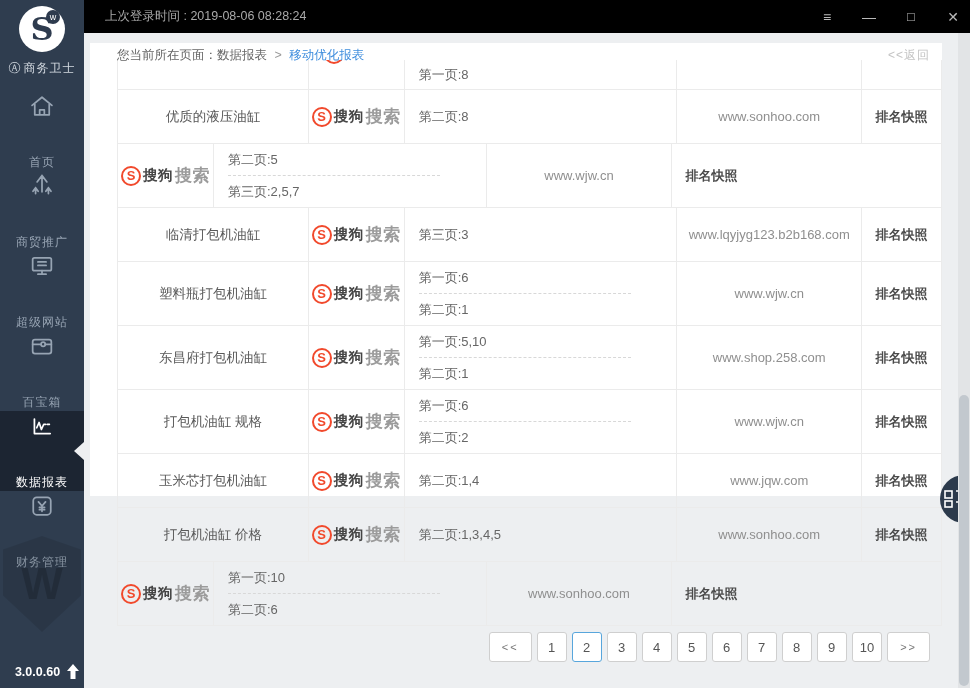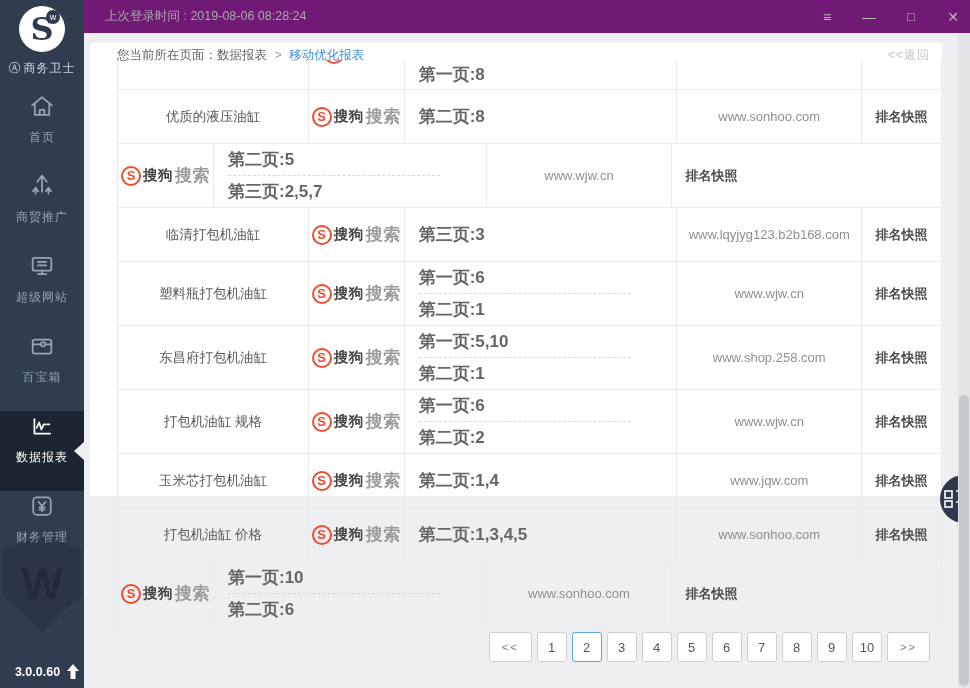--- a/index.html
+++ b/index.html
@@ -9,35 +9,35 @@
 
   
   .sidebar { position:absolute; left:0; top:0; bottom:0; width:84px; background:#2f3d4f; z-index:30; overflow:hidden; }
   .logo-wrap { position:relative; width:84px; padding-top:6px; text-align:center; }
   .logo-circle { position:relative; width:46px; height:46px; margin:0 auto; background:#fff; border-radius:50%; }
   .logo-s { position:absolute; left:0; top:2px; width:46px; height:42px; font-family:"DejaVu Serif",serif; font-size:32px; font-weight:bold; color:#2e3b4e; line-height:42px; }
   .logo-badge { position:absolute; right:5px; top:4px; width:14px; height:14px; background:#2e3b4e; color:#fff; border-radius:50%; font-size:9px; line-height:14px; text-align:center; }
   .brand-row { margin-top:8px; color:#d4dae1; font-size:12px; letter-spacing:1px; }
   .brand-prefix { font-size:12px; margin-right:2px; color:#cfd6de; }
   .side-nav { margin-top:14px; }
-  .side-item { position:relative; width:84px; height:80px; display:flex; flex-direction:column; align-items:center; justify-content:flex-start; gap:8px; color:#97a4b3; cursor:pointer; }
+  .side-item { position:relative; width:84px; height:80px; display:flex; flex-direction:column; align-items:center; justify-content:space-between; gap:8px; color:#97a4b3; cursor:pointer; }
   .side-item .side-label { font-size:12px; letter-spacing:1px; }
   .side-item.active { background:#1c2532; color:#fff; }
   .side-item.active .side-icon svg { stroke:#fff; }
   .side-icon { width:30px; height:30px; display:flex; align-items:center; justify-content:center; }
   .side-icon svg { stroke:#97a4b3; fill:none; stroke-width:1.5; stroke-linecap:round; stroke-linejoin:round; }
   .notch { position:absolute; right:0; top:50%; transform:translateY(-50%); width:0; height:0; border:9px solid transparent; border-right:10px solid #edeff1; border-left:none; }
   .watermark { position:absolute; left:50%; transform:translateX(-50%); bottom:56px; width:78px; height:96px; opacity:1; }
   .wm-shield { width:78px; height:96px; background:rgba(0,0,0,0.10); clip-path:polygon(50% 0,100% 14%,100% 62%,50% 100%,0 62%,0 14%); display:flex; align-items:center; justify-content:center; }
   .wm-w { font-size:44px; font-weight:bold; color:rgba(0,0,0,0.18); }
   .version-row { position:absolute; bottom:8px; left:0; width:84px; display:flex; align-items:center; justify-content:center; gap:6px; color:#fff; font-size:12.5px; font-weight:bold;padding-left:11px; }
   .up-arrow svg { display:block; }
 
   
-  .titlebar { position:absolute; left:84px; right:0; top:0; height:33px; background:#701a75; display:flex; align-items:center; z-index:10; }
+  .titlebar { position:absolute; left:84px; right:0; top:0; height:33px; background:#000000; display:flex; align-items:center; z-index:10; }
   .login-text { margin-left:21px; color:#a9a9a9; font-size:12.5px; }
   .win-controls { margin-left:auto; display:flex; align-items:center; gap:24px; padding-right:8px; color:#b9b9b9; }
   .win-btn { font-size:14px; width:18px; text-align:center; cursor:pointer; line-height:18px; }
   .win-btn.max { font-size:13px; }
 
   
   .workspace { position:absolute; left:84px; right:0; top:33px; bottom:0; background:#edeff1; }
   .panel { position:absolute; left:6px; top:10px; width:852px; height:453px; background:#fff; }
   .breadcrumb { position:relative; height:17px; padding:4px 0 0 27px; font-size:12.5px; color:#666; }
   .bc-current { color:#3e8ddd; margin-left:4px; cursor:pointer; }
@@ -53,21 +53,21 @@
   .cell { border-right:1px solid #ebebeb; display:flex; align-items:center; justify-content:center; }
   .cell:last-child { border-right:none;font-weight:bold; }
   .c-keyword { width:191px; font-size:13.5px; color:#595959; }
   .c-engine { width:96px; position:relative; overflow:hidden; gap:2px; }
   .c-rank { width:273px; flex-direction:column; align-items:flex-start; justify-content:center; padding-left:14px; }
   .c-url { width:185px; font-size:13px; color:#8f8f8f; }
   .c-snap { width:79px; font-size:13px; color:#4a4a4a; cursor:pointer; }
   .sogou-badge { width:20px; height:20px; border:2px solid #f1492c; border-radius:50%; color:#f1492c; font-size:13px; font-weight:bold; display:inline-flex; align-items:center; justify-content:center; flex:0 0 auto; }
   .sg-dark { font-size:14.5px; font-weight:bold; color:#454545; letter-spacing:0.5px; }
   .sg-light { font-size:17px; font-weight:bold; color:#9b9b9b; letter-spacing:0.5px; }
-  .rank-line { font-size:17px; color:#666; line-height:19px; position:relative;font-weight:bold; }
+  .rank-line { font-size:13px; color:#666; line-height:19px; position:relative; }
   .rank-line.dashed { padding-bottom:7px; margin-bottom:6px; }
   .rank-line.dashed::after { content:""; position:absolute; left:0; bottom:0; width:212px; border-bottom:1px dashed #d8d8d8; }
   .partial-arc { position:absolute; top:-16px; left:15px; width:20px; height:20px; border:2px solid #f1492c; border-radius:50%; }
 
   
   .pagination { margin:6px 12px 0 27px; display:flex; justify-content:flex-end; align-items:center; }
   .pg-btn { min-width:30px; height:30px; margin-left:5px; border:1px solid #cfcfcf; border-radius:3px; background:#fff; color:#555; font-size:13px; display:flex; align-items:center; justify-content:center; padding:0 7px; cursor:pointer; }
   .pg-btn.nav { padding:0 12px; letter-spacing:2px; font-size:11px; color:#777; }
   .pg-btn.active { border-color:#58a6dc; }
 

